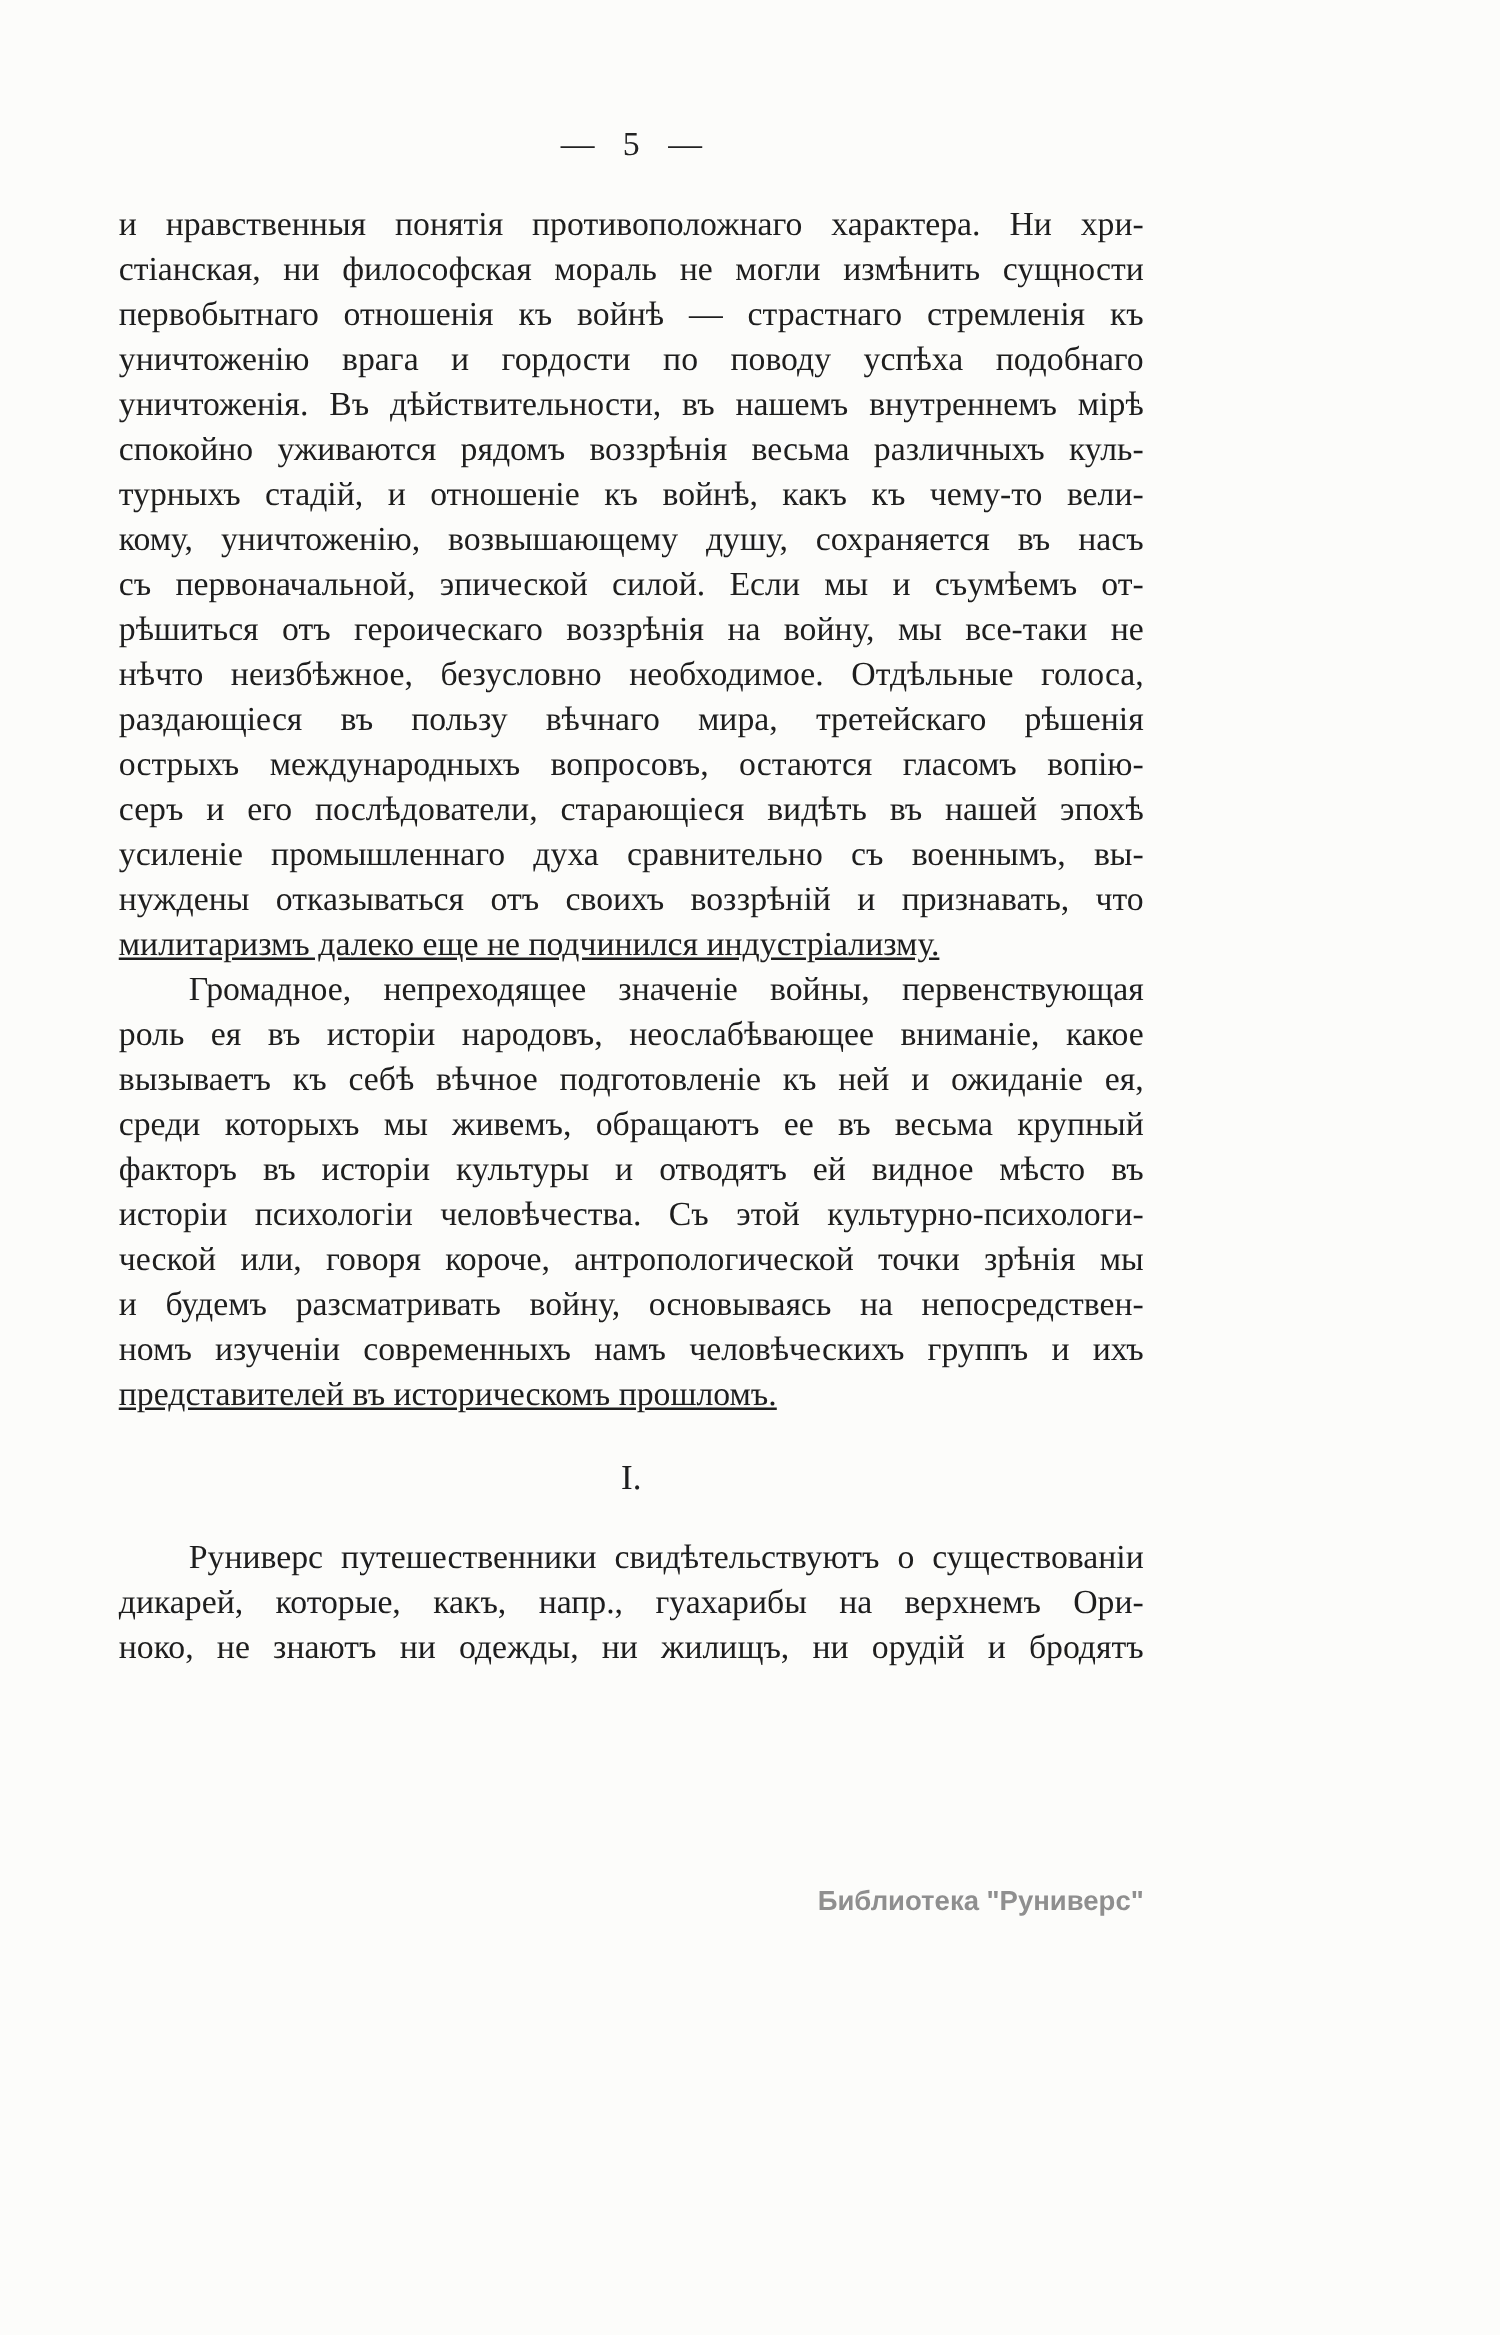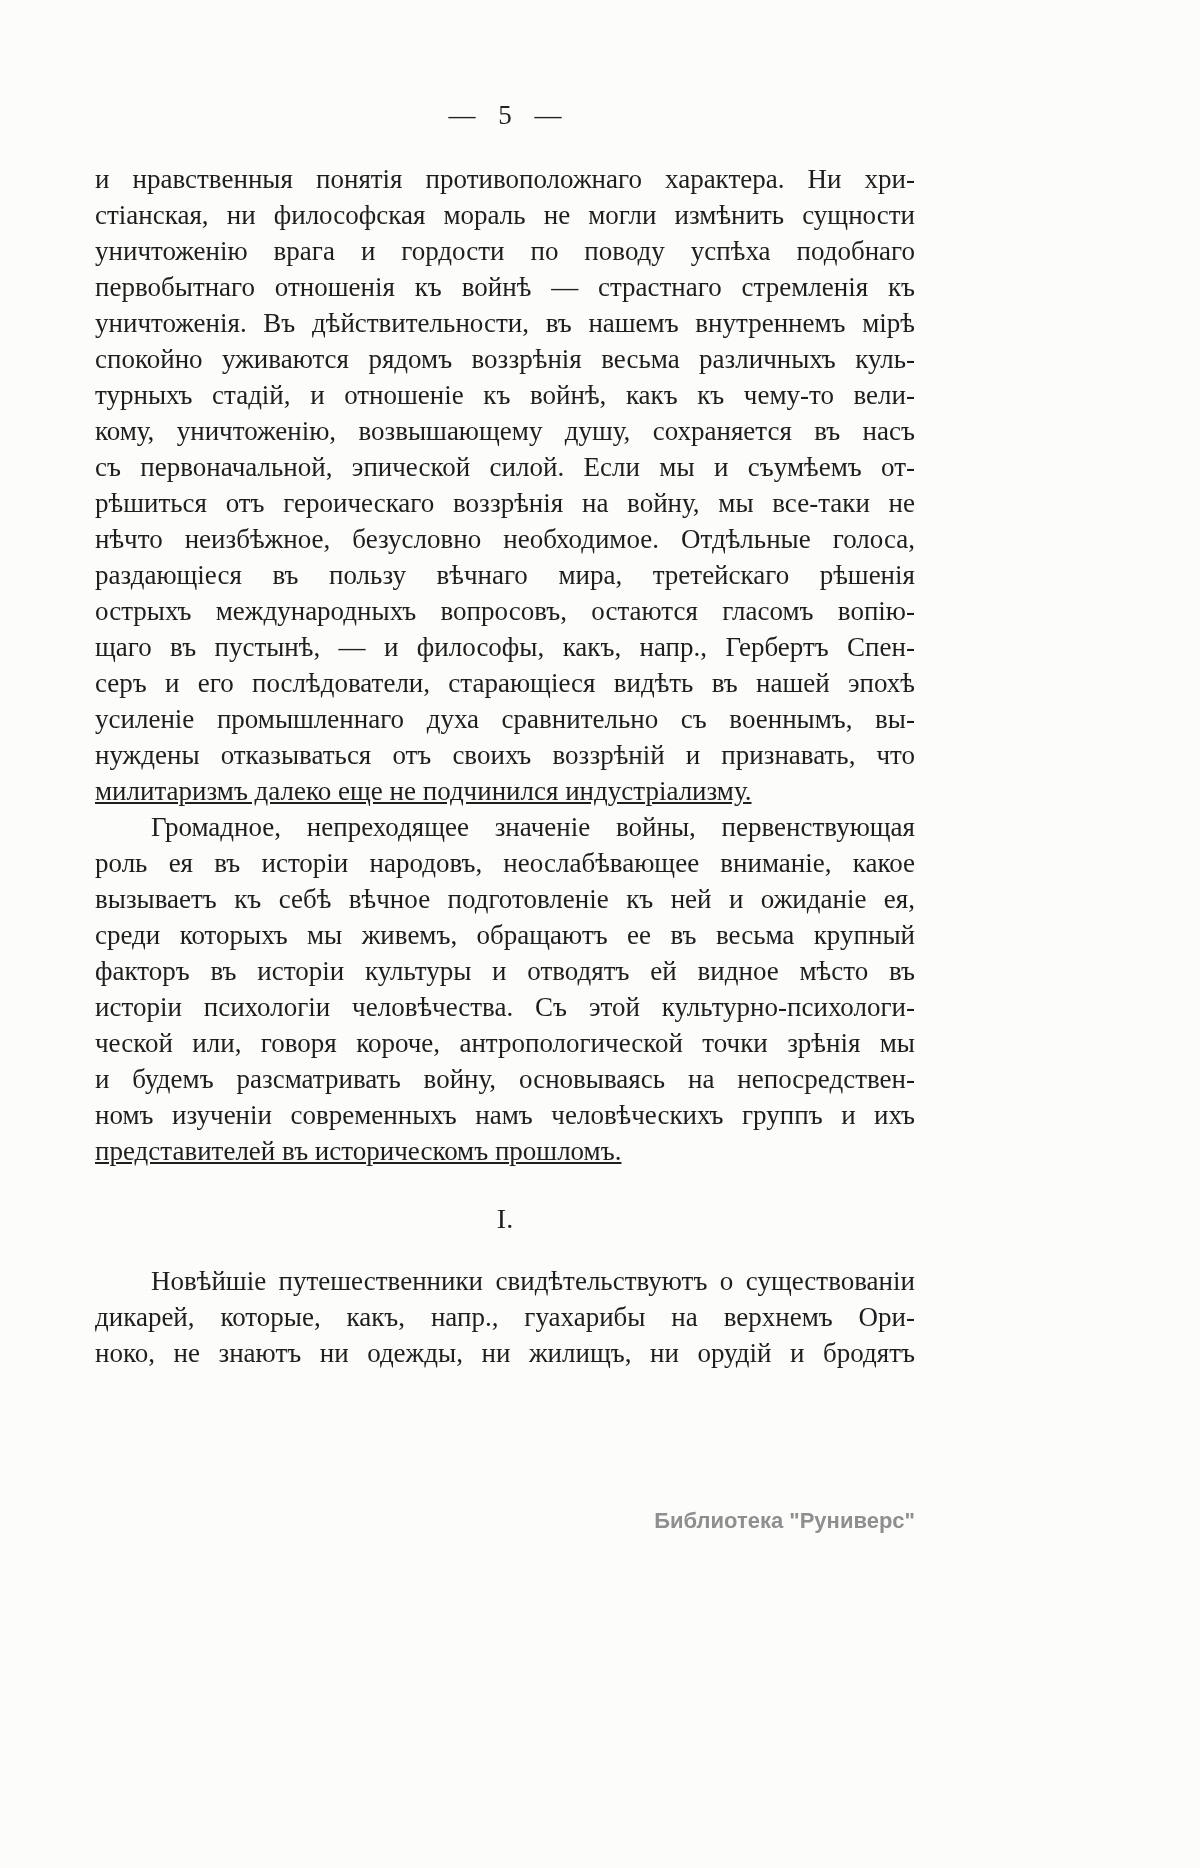--- a/index.html
+++ b/index.html
@@ -62,50 +62,49 @@
 </style>
 </head>
 <body>
 
 <div class="page-number">— 5 —</div>
 
 <div class="text-block" id="textBlock">
     <div class="paragraph">
       <div class="line">и нравственныя понятія противоположнаго характера. Ни хри-</div>
       <div class="line">стіанская, ни философская мораль не могли измѣнить сущности</div>
+      <div class="line">первобытнаго отношенія къ войнѣ — страстнаго стремленія къ</div>
       <div class="line">уничтоженію врага и гордости по поводу успѣха подобнаго</div>
-      <div class="line">первобытнаго отношенія къ войнѣ — страстнаго стремленія къ</div>
       <div class="line">уничтоженія. Въ дѣйствительности, въ нашемъ внутреннемъ мірѣ</div>
       <div class="line">спокойно уживаются рядомъ воззрѣнія весьма различныхъ куль-</div>
       <div class="line">турныхъ стадій, и отношеніе къ войнѣ, какъ къ чему-то вели-</div>
       <div class="line">кому, уничтоженію, возвышающему душу, сохраняется въ насъ</div>
       <div class="line">съ первоначальной, эпической силой. Если мы и съумѣемъ от-</div>
       <div class="line">рѣшиться отъ героическаго воззрѣнія на войну, мы все-таки не</div>
       <div class="line">нѣчто неизбѣжное, безусловно необходимое. Отдѣльные голоса,</div>
       <div class="line">раздающіеся въ пользу вѣчнаго мира, третейскаго рѣшенія</div>
       <div class="line">острыхъ международныхъ вопросовъ, остаются гласомъ вопію-</div>
-      <div class="line">щаго въ пустынѣ, — и философы, какъ, напр., Гербертъ Спен-</div>
       <div class="line">серъ и его послѣдователи, старающіеся видѣть въ нашей эпохѣ</div>
       <div class="line">усиленіе промышленнаго духа сравнительно съ военнымъ, вы-</div>
       <div class="line">нуждены отказываться отъ своихъ воззрѣній и признавать, что</div>
       <div class="line endline">милитаризмъ далеко еще не подчинился индустріализму.</div>
     </div>
     <div class="paragraph">
       <div class="line indent">Громадное, непреходящее значеніе войны, первенствующая</div>
       <div class="line">роль ея въ исторіи народовъ, неослабѣвающее вниманіе, какое</div>
       <div class="line">вызываетъ къ себѣ вѣчное подготовленіе къ ней и ожиданіе ея,</div>
       <div class="line">среди которыхъ мы живемъ, обращаютъ ее въ весьма крупный</div>
       <div class="line">факторъ въ исторіи культуры и отводятъ ей видное мѣсто въ</div>
       <div class="line">исторіи психологіи человѣчества. Съ этой культурно-психологи-</div>
       <div class="line">ческой или, говоря короче, антропологической точки зрѣнія мы</div>
       <div class="line">и будемъ разсматривать войну, основываясь на непосредствен-</div>
       <div class="line">номъ изученіи современныхъ намъ человѣческихъ группъ и ихъ</div>
       <div class="line endline">представителей въ историческомъ прошломъ.</div>
     </div>
     <div class="section-heading">I.</div>
     <div class="paragraph">
-      <div class="line indent">Новѣйшіе путешественники свидѣтельствуютъ о существованіи</div>
+      <div class="line indent">Руниверс путешественники свидѣтельствуютъ о существованіи</div>
       <div class="line">дикарей, которые, какъ, напр., гуахарибы на верхнемъ Ори-</div>
       <div class="line">ноко, не знаютъ ни одежды, ни жилищъ, ни орудій и бродятъ</div>
     </div>
   </div>
 
 <div class="watermark">Библиотека "Руниверс"</div>
 
 </body></html>

